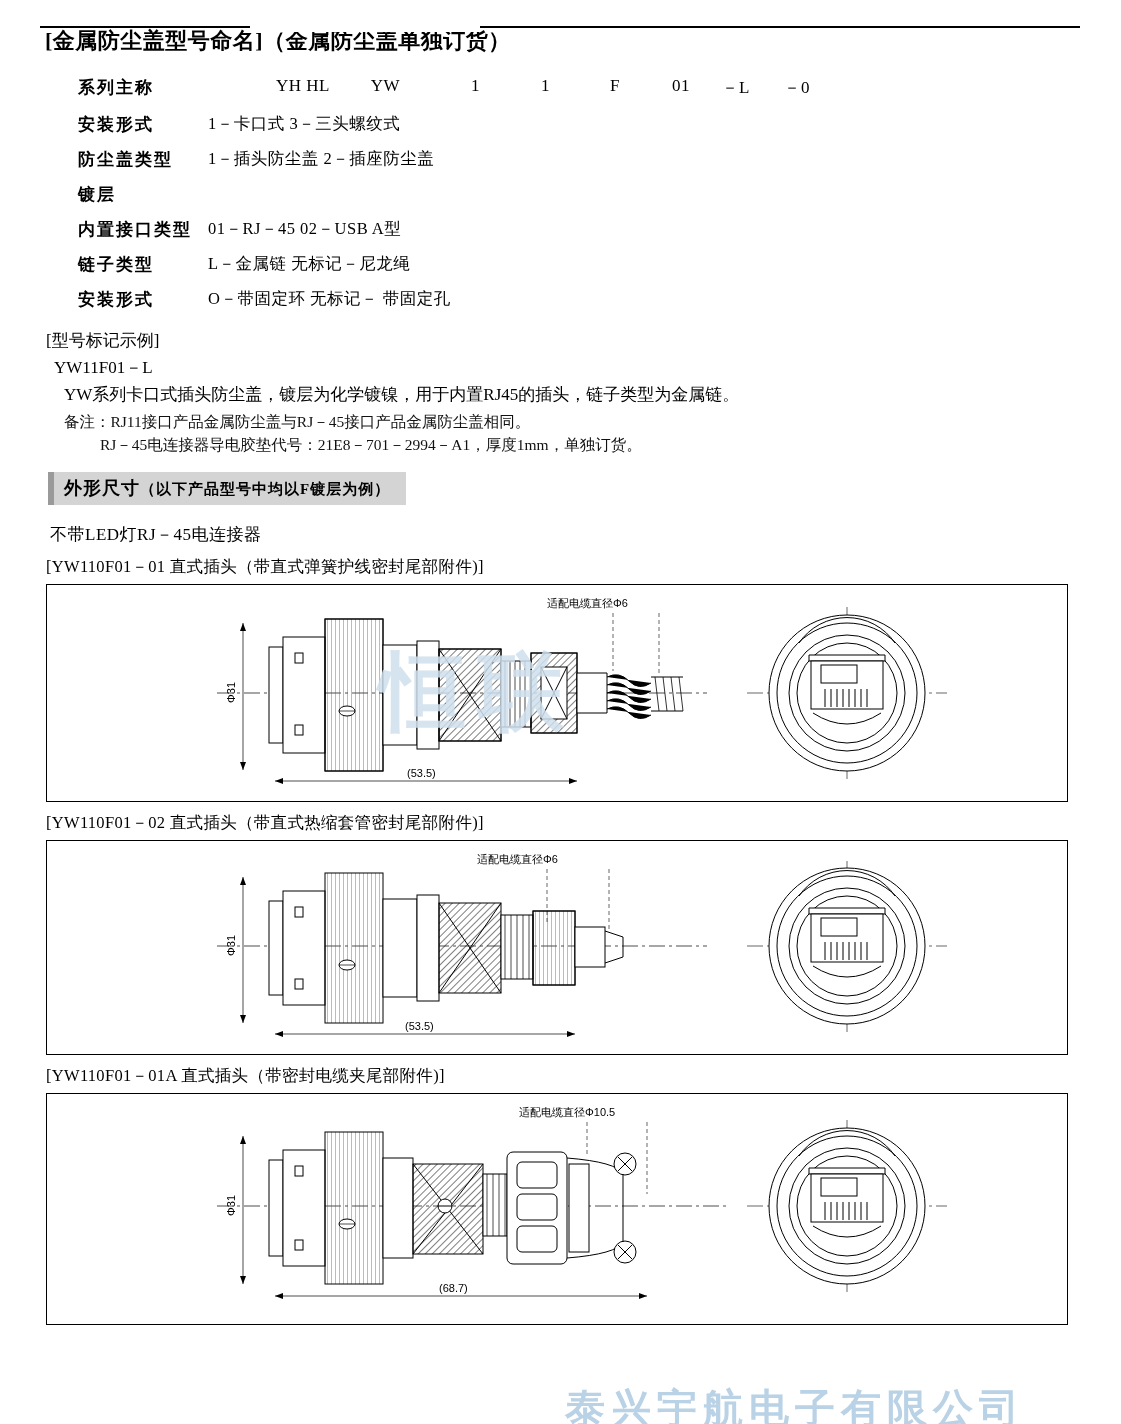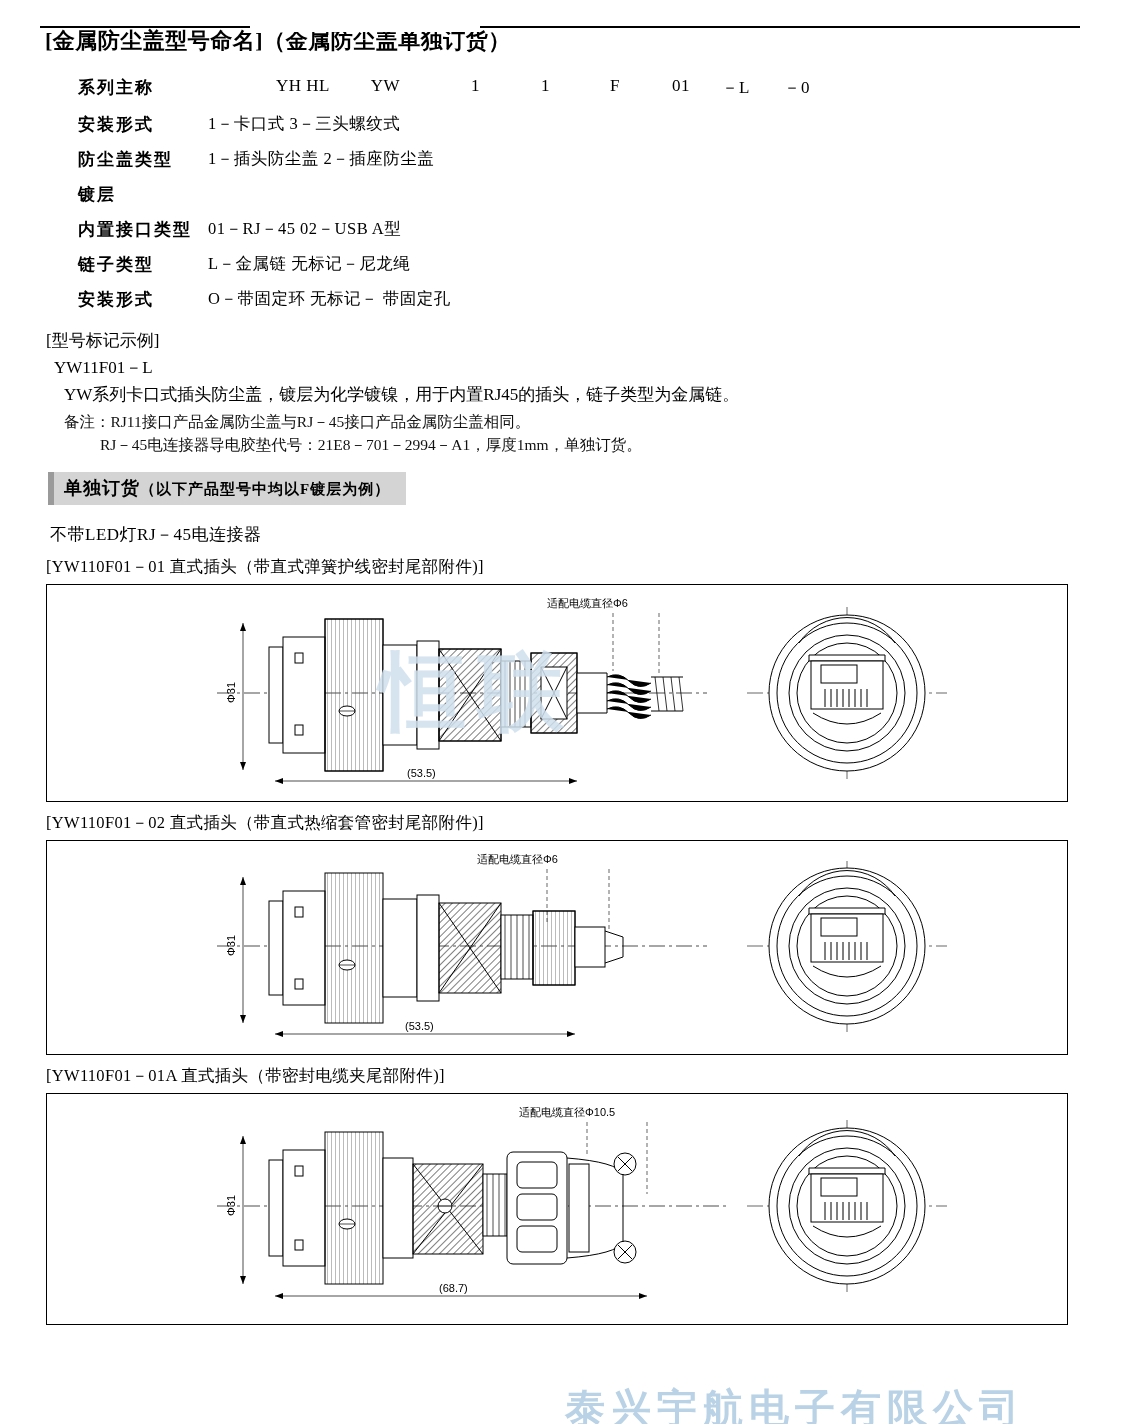--- a/index.html
+++ b/index.html
@@ -128,21 +128,21 @@
     </div>
   </div>
 
   <div class="ex-title">[型号标记示例]</div>
   <div class="ex-model">YW11F01－L</div>
   <div class="ex-desc">YW系列卡口式插头防尘盖，镀层为化学镀镍，用于内置RJ45的插头，链子类型为金属链。</div>
   <div class="note">备注：RJ11接口产品金属防尘盖与RJ－45接口产品金属防尘盖相同。</div>
   <div class="note2">RJ－45电连接器导电胶垫代号：21E8－701－2994－A1，厚度1mm，单独订货。</div>
 
   <div class="bar">
-    <span>单独订货</span><span class="small">（以下产品型号中均以F镀层为例）</span>
+    <span>外形尺寸</span><span class="small">（以下产品型号中均以F镀层为例）</span>
   </div>
 
   <div class="sub-h">不带LED灯RJ－45电连接器</div>
 
   
   <div class="fig-cap">[YW110F01－01  直式插头（带直式弹簧护线密封尾部附件)]</div>
   <div class="fig-box fig-1">
     <svg width="1020" height="216" viewBox="0 0 1020 216">
       <defs>
         <pattern id="hatch1" width="5" height="5" patternUnits="userSpaceOnUse" patternTransform="rotate(45)">

